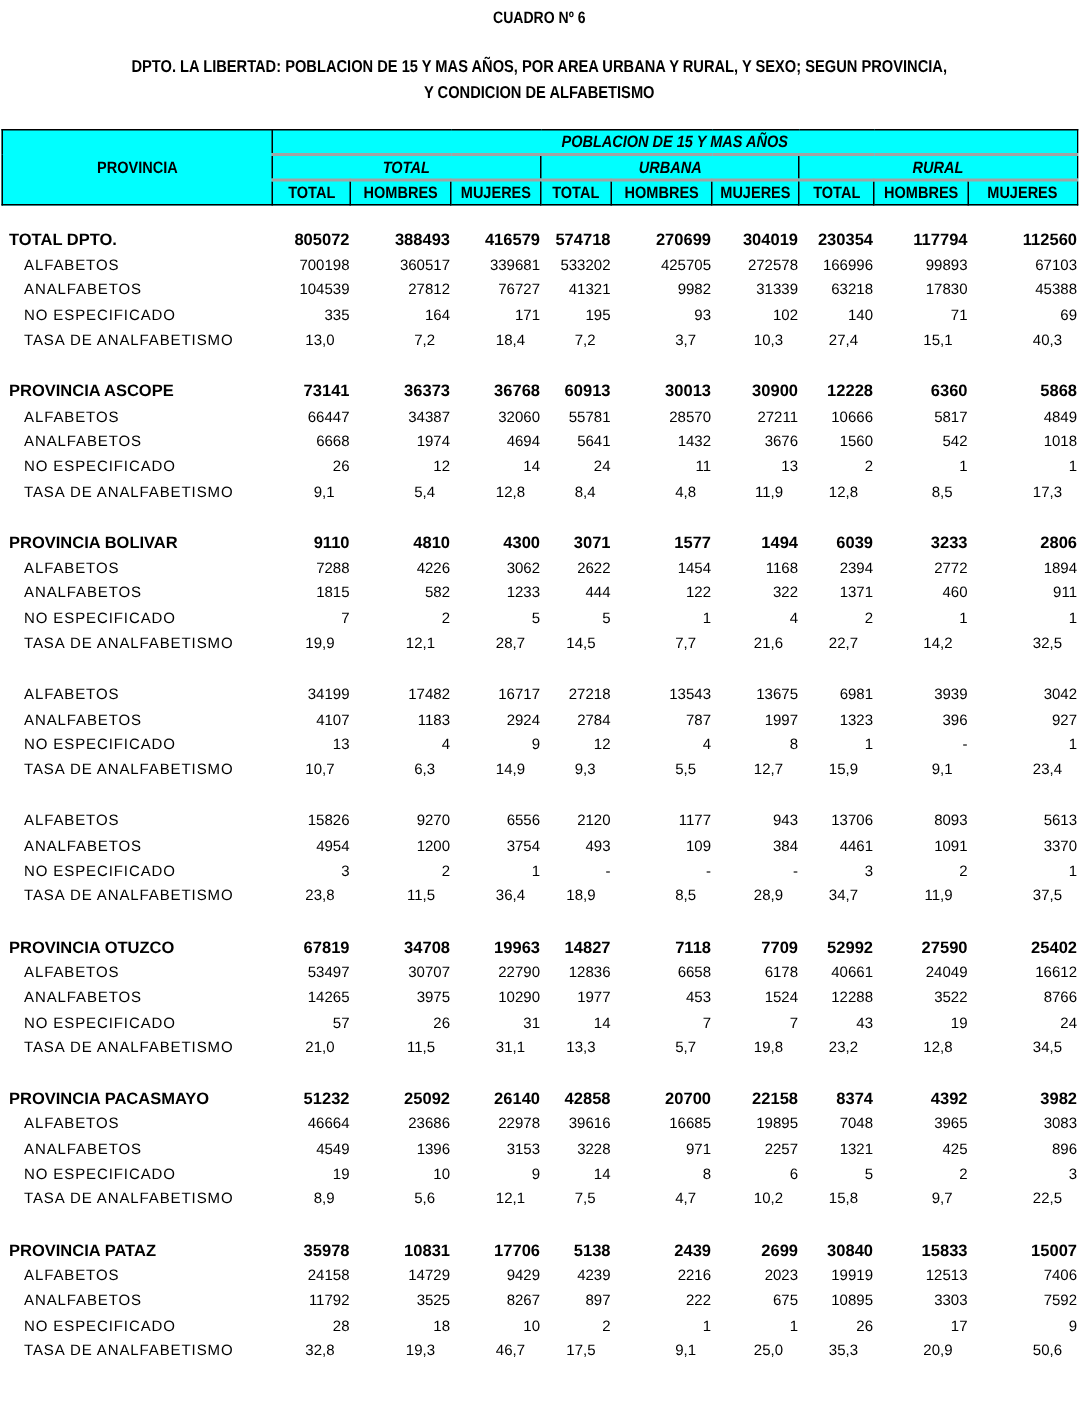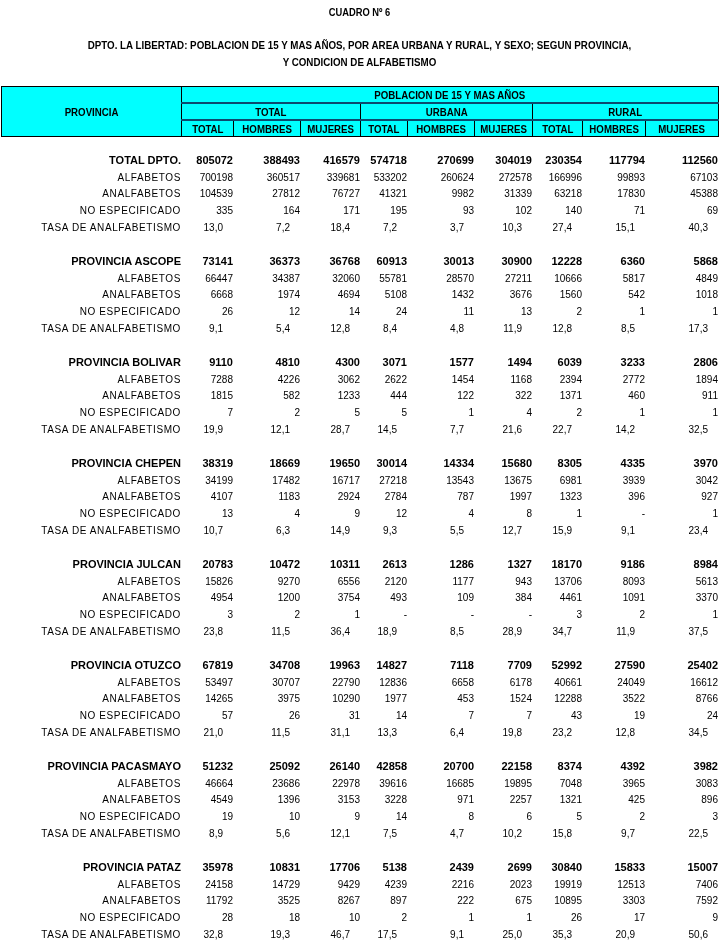--- a/index.html
+++ b/index.html
@@ -9,24 +9,24 @@
             font-weight:bold; font-size:11px; font-family:"Liberation Sans", sans-serif; transform:scaleX(0.85); }
   .title1 { position:absolute; top:39px; left:0; width:719px; text-align:center;
             font-weight:bold; font-size:11.5px; transform:scaleX(0.85); white-space:nowrap; }
   .title2 { position:absolute; top:56px; left:0; width:719px; text-align:center;
             font-weight:bold; font-size:11.5px; transform:scaleX(0.85); white-space:nowrap; }
   table.hdr { position:absolute; top:86px; left:1px; width:717px; border-collapse:collapse;
               background:#00ffff; table-layout:fixed; }
   table.hdr td { border:1px solid #000; text-align:center; font-weight:bold; font-size:11px;
                  padding:0; height:15px; white-space:nowrap; overflow:hidden; }
   table.hdr td span { display:inline-block; transform:scaleX(0.88); }
-  table.hdr td.thick-b { border-bottom:2px solid #0c4a6e; }
+  table.hdr td.thick-b { border-bottom:2px solid #a3a3a3;font-style:italic; }
   table.body { position:absolute; top:152px; left:4px; width:714px; border-collapse:collapse; table-layout:fixed; }
   table.body td { font-size:10px; height:16.8px; padding:0; white-space:nowrap; text-align:right; }
-  table.body td.lbl { text-align:right; padding-left:12px; letter-spacing:0.6px; }
+  table.body td.lbl { text-align:left; padding-left:12px; letter-spacing:0.6px; }
   table.body tr.prov td { font-weight:bold; font-size:11px; }
   table.body tr.prov td.lbl { padding-left:2px; letter-spacing:0; }
   table.body tr.tasa td.num { padding-right:10px; }
   table.body tr.spacer td { height:17px; }
   td.num { padding-right:2px; }
 </style>
 </head>
 <body>
 
 <div class="cuadro">CUADRO Nº 6</div>
@@ -95,21 +95,21 @@
         <td class="num">230354</td>
         <td class="num">117794</td>
         <td class="num">112560</td>
       </tr>
       <tr>
         <td class="lbl">ALFABETOS</td>
         <td class="num">700198</td>
         <td class="num">360517</td>
         <td class="num">339681</td>
         <td class="num">533202</td>
-        <td class="num">260624</td>
+        <td class="num">425705</td>
         <td class="num">272578</td>
         <td class="num">166996</td>
         <td class="num">99893</td>
         <td class="num">67103</td>
       </tr>
       <tr>
         <td class="lbl">ANALFABETOS</td>
         <td class="num">104539</td>
         <td class="num">27812</td>
         <td class="num">76727</td>
@@ -169,21 +169,21 @@
         <td class="num">27211</td>
         <td class="num">10666</td>
         <td class="num">5817</td>
         <td class="num">4849</td>
       </tr>
       <tr>
         <td class="lbl">ANALFABETOS</td>
         <td class="num">6668</td>
         <td class="num">1974</td>
         <td class="num">4694</td>
-        <td class="num">5108</td>
+        <td class="num">5641</td>
         <td class="num">1432</td>
         <td class="num">3676</td>
         <td class="num">1560</td>
         <td class="num">542</td>
         <td class="num">1018</td>
       </tr>
       <tr>
         <td class="lbl">NO ESPECIFICADO</td>
         <td class="num">26</td>
         <td class="num">12</td>
@@ -266,32 +266,20 @@
         <td class="num">14,5</td>
         <td class="num">7,7</td>
         <td class="num">21,6</td>
         <td class="num">22,7</td>
         <td class="num">14,2</td>
         <td class="num">32,5</td>
       </tr>
       <tr class="spacer">
         <td colspan="10"></td>
       </tr>
-      <tr class="prov">
-        <td class="lbl">PROVINCIA CHEPEN</td>
-        <td class="num">38319</td>
-        <td class="num">18669</td>
-        <td class="num">19650</td>
-        <td class="num">30014</td>
-        <td class="num">14334</td>
-        <td class="num">15680</td>
-        <td class="num">8305</td>
-        <td class="num">4335</td>
-        <td class="num">3970</td>
-      </tr>
       <tr>
         <td class="lbl">ALFABETOS</td>
         <td class="num">34199</td>
         <td class="num">17482</td>
         <td class="num">16717</td>
         <td class="num">27218</td>
         <td class="num">13543</td>
         <td class="num">13675</td>
         <td class="num">6981</td>
         <td class="num">3939</td>
@@ -328,32 +316,20 @@
         <td class="num">14,9</td>
         <td class="num">9,3</td>
         <td class="num">5,5</td>
         <td class="num">12,7</td>
         <td class="num">15,9</td>
         <td class="num">9,1</td>
         <td class="num">23,4</td>
       </tr>
       <tr class="spacer">
         <td colspan="10"></td>
-      </tr>
-      <tr class="prov">
-        <td class="lbl">PROVINCIA JULCAN</td>
-        <td class="num">20783</td>
-        <td class="num">10472</td>
-        <td class="num">10311</td>
-        <td class="num">2613</td>
-        <td class="num">1286</td>
-        <td class="num">1327</td>
-        <td class="num">18170</td>
-        <td class="num">9186</td>
-        <td class="num">8984</td>
       </tr>
       <tr>
         <td class="lbl">ALFABETOS</td>
         <td class="num">15826</td>
         <td class="num">9270</td>
         <td class="num">6556</td>
         <td class="num">2120</td>
         <td class="num">1177</td>
         <td class="num">943</td>
         <td class="num">13706</td>
@@ -446,21 +422,21 @@
         <td class="num">43</td>
         <td class="num">19</td>
         <td class="num">24</td>
       </tr>
       <tr class="tasa">
         <td class="lbl">TASA DE ANALFABETISMO</td>
         <td class="num">21,0</td>
         <td class="num">11,5</td>
         <td class="num">31,1</td>
         <td class="num">13,3</td>
-        <td class="num">6,4</td>
+        <td class="num">5,7</td>
         <td class="num">19,8</td>
         <td class="num">23,2</td>
         <td class="num">12,8</td>
         <td class="num">34,5</td>
       </tr>
       <tr class="spacer">
         <td colspan="10"></td>
       </tr>
       <tr class="prov">
         <td class="lbl">PROVINCIA PACASMAYO</td>

